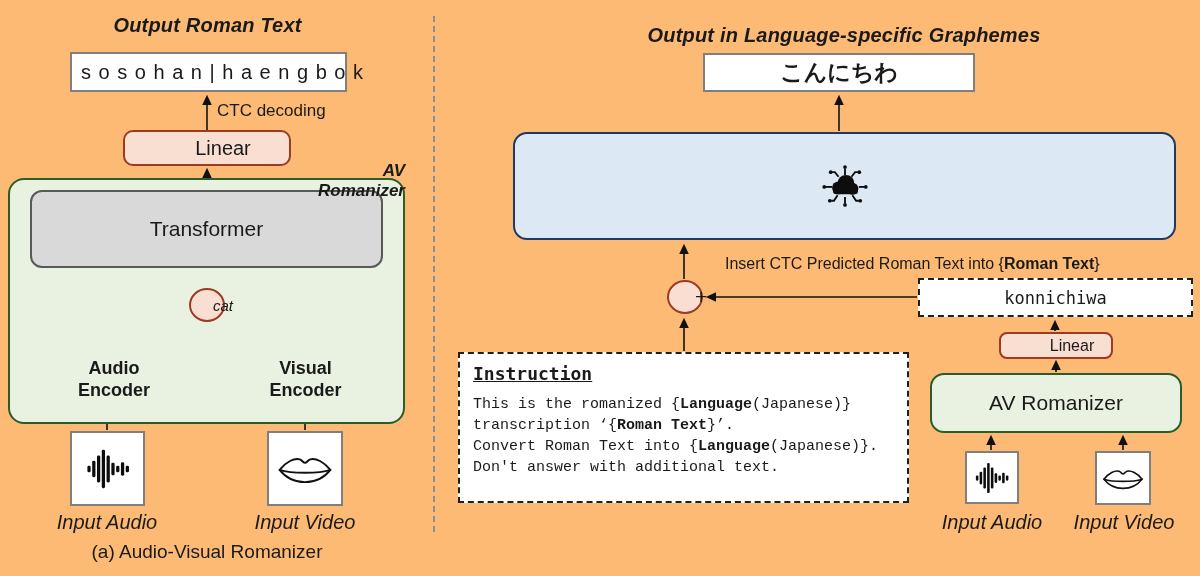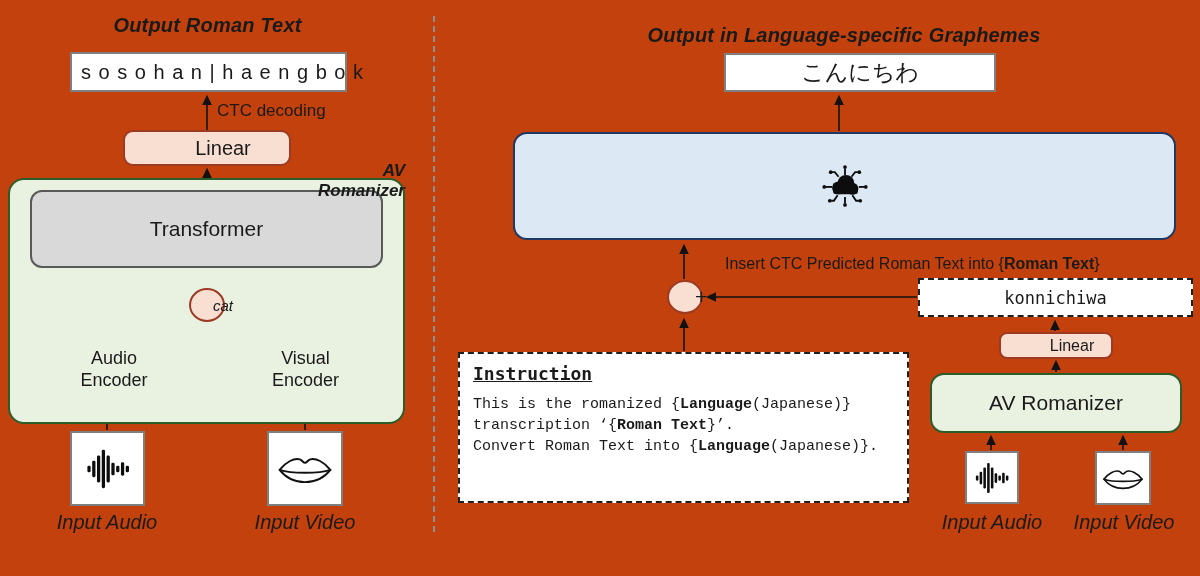--- a/index.html
+++ b/index.html
@@ -1,17 +1,17 @@
 <!DOCTYPE html>
 <html style="--salmon-fill: #f9ded2; --salmon-border: #9c3a23; --green-fill: #e9f1e1; --green-border: #2a5d2a; --gray-fill: #d9d9d9; --gray-border: #595959; --audio-fill: #c9d6e4; --audio-border: #2b2b2b; --visual-fill: #f5ced4; --visual-border: #8e3538; --blue-fill: #dce9f5; --blue-border: #1f3864; --white-box-border: #7f7f7f; --ink: #1a1a1a;"><head>
 <meta charset="utf-8">
 <style>
   html,body{margin:0;padding:0;background:#ffffff;}
   .canvas{
-    position:relative;width:1200px;height:576px;background:#c2410c;overflow:hidden;
+    position:relative;width:1200px;height:576px;background:#fdba74;overflow:hidden;
     font-family:"Liberation Sans",sans-serif;color:var(--ink,#1a1a1a);
   }
   .abs{position:absolute;box-sizing:border-box;}
   .center{display:flex;align-items:center;justify-content:center;text-align:center;}
   .italic{font-style:italic;}
   .overlay{position:absolute;left:0;top:0;z-index:1;pointer-events:none;}
   .lbl{z-index:3;}
 
   .fig-title{font-style:italic;font-weight:600;font-size:20px;letter-spacing:.2px;}
   .caption{font-size:19px;}
@@ -27,21 +27,21 @@
 
   .green-box{background:var(--green-fill,#e9f1e1);border:2px solid var(--green-border,#2a5d2a);z-index:2;}
   .gray-box{background:var(--gray-fill,#d9d9d9);border:2px solid var(--gray-border,#595959);border-radius:12px;z-index:2;}
   .blue-box{background:var(--blue-fill,#dce9f5);border:2px solid var(--blue-border,#1f3864);border-radius:14px;z-index:2;}
 
   .mono{font-family:"DejaVu Sans Mono",monospace;}
   .divider{border-left:2px dashed #8f8f8f;z-index:1;}
 
   .instr-title{font-family:"DejaVu Sans Mono",monospace;font-weight:bold;font-size:18px;text-decoration:underline;}
   .instr-line{font-family:Liberation Mono, monospace;font-size:15px;line-height:21px;white-space:nowrap;}
-  .enc-label{font-size:18px;line-height:1.25;font-weight:400;z-index:3;}
+  .enc-label{font-size:18px;line-height:1.25;font-weight:700;z-index:3;margin-top:10px;}
   .nowrap{white-space:nowrap;padding-left:28px;}
 </style>
 </head>
 <body>
 
 <div class="canvas">
 
   <svg class="overlay" width="1200" height="576" viewBox="0 0 1200 576">
     <defs>
       <marker id="ah" orient="auto" markerWidth="8" markerHeight="8" refX="5" refY="3">
@@ -122,26 +122,27 @@
       <g fill="none" stroke="#111" stroke-width="2.2" stroke-linejoin="round" stroke-linecap="round">
         <path d="M3,21 C10,12 20,7 26,9 C29,10 30,13 32,13 C34,13 35,10 38,9 C44,7 54,12 61,21 C54,30 44,35 32,35 C20,35 10,30 3,21 Z"></path>
         <path d="M3,21 C16,25.5 48,25.5 61,21"></path>
       </g>
     </svg>
   </div>
 
   <div class="abs lbl io-label center" style="left:47px;top:511px;width:120px;">Input Audio</div>
   <div class="abs lbl io-label center" style="left:245px;top:511px;width:120px;">Input Video</div>
 
+  <div class="abs lbl caption center" style="left:37px;top:541px;width:340px;">(a) Audio-Visual Romanizer</div>
 
   <div class="abs divider" style="left:433px;top:16px;height:516px;width:0;"></div>
 
   <div class="abs lbl fig-title center" style="left:594px;top:22px;width:500px;height:26px;">Output in Language-specific Graphemes</div>
 
-  <div class="abs white-box center" style="left:724px;top:53px;width:272px;height:39px;font-size:23px;font-weight:normal;font-family:'DejaVu Sans',sans-serif;">こんにちわ</div>
+  <div class="abs white-box center" style="left:703px;top:53px;width:272px;height:39px;font-size:23px;font-weight:bold;font-family:'DejaVu Sans',sans-serif;">こんにちわ</div>
 
   <div class="abs blue-box center" style="left:513px;top:132px;width:663px;height:108px;gap:14px;font-size:24px;">
     <svg width="48" height="48" viewBox="0 0 52 52" style="flex:0 0 auto;">
       <g stroke="#0d0d0d" stroke-width="2" fill="none">
         <line x1="26" y1="14" x2="26" y2="7"></line>
         <polyline points="19,16 15,11 12,11"></polyline>
         <polyline points="33,16 37,11 40,11"></polyline>
         <line x1="12" y1="27" x2="5" y2="27"></line>
         <line x1="41" y1="27" x2="47" y2="27"></line>
         <polyline points="18,36 14,42 11,42"></polyline>
@@ -174,20 +175,21 @@
   <div class="abs salmon round8 center" style="left:999px;top:332px;width:114px;height:27px;font-size:16px;">Linear</div>
 
   <div class="abs green-box center" style="left:930px;top:373px;width:252px;height:60px;border-radius:14px;font-size:21px;">AV Romanizer</div>
 
   <div class="abs dashed-box" style="left:458px;top:352px;width:451px;height:151px;padding:9px 13px;">
     <div class="instr-title">Instruction</div>
     <div style="margin-top:10px;">
       <div class="instr-line"><span>This is the romanized {</span><b>Language</b><span>(Japanese)}</span></div>
       <div class="instr-line"><span>transcription ‘{</span><b>Roman Text</b><span>}’.</span></div>
       <div class="instr-line"><span>Convert Roman Text into {</span><b>Language</b><span>(Japanese)}.</span></div>
+      <div class="instr-line"><span>Don't answer with additional text.</span></div>
     </div>
   </div>
 
 
   <div class="abs white-box center" style="left:965px;top:451px;width:54px;height:53px;">
     <svg width="36" height="36" viewBox="0 0 48 48">
       <g fill="#0d0d0d">
         <rect x="2.5" y="20.5" width="3.4" height="7" rx="1.4"></rect>
         <rect x="7.5" y="15.5" width="3.4" height="17" rx="1.4"></rect>
         <rect x="12.5" y="10" width="3.4" height="28" rx="1.4"></rect>

